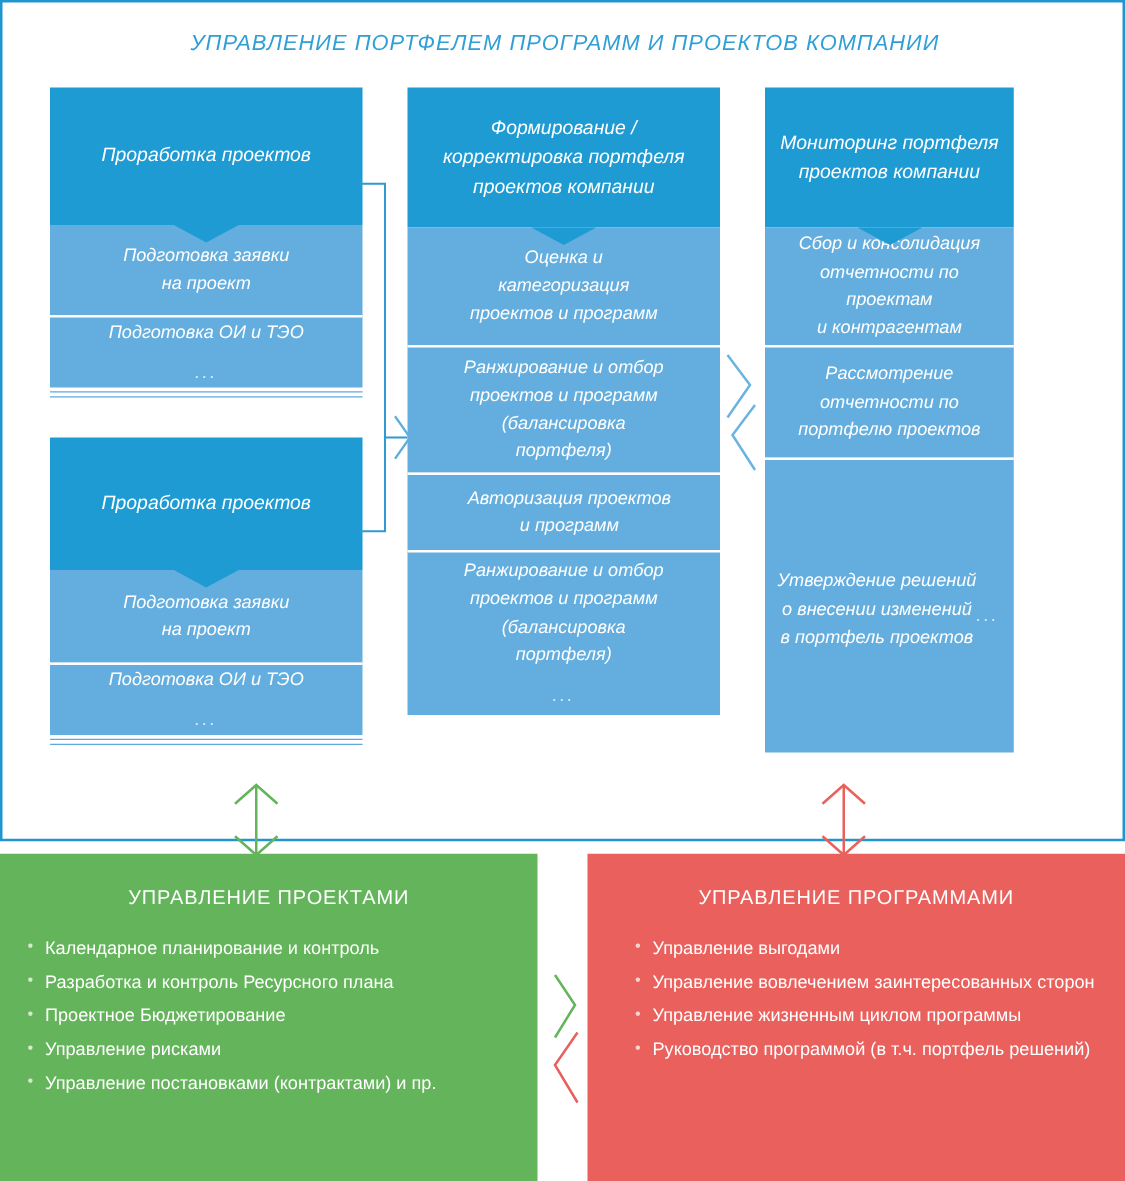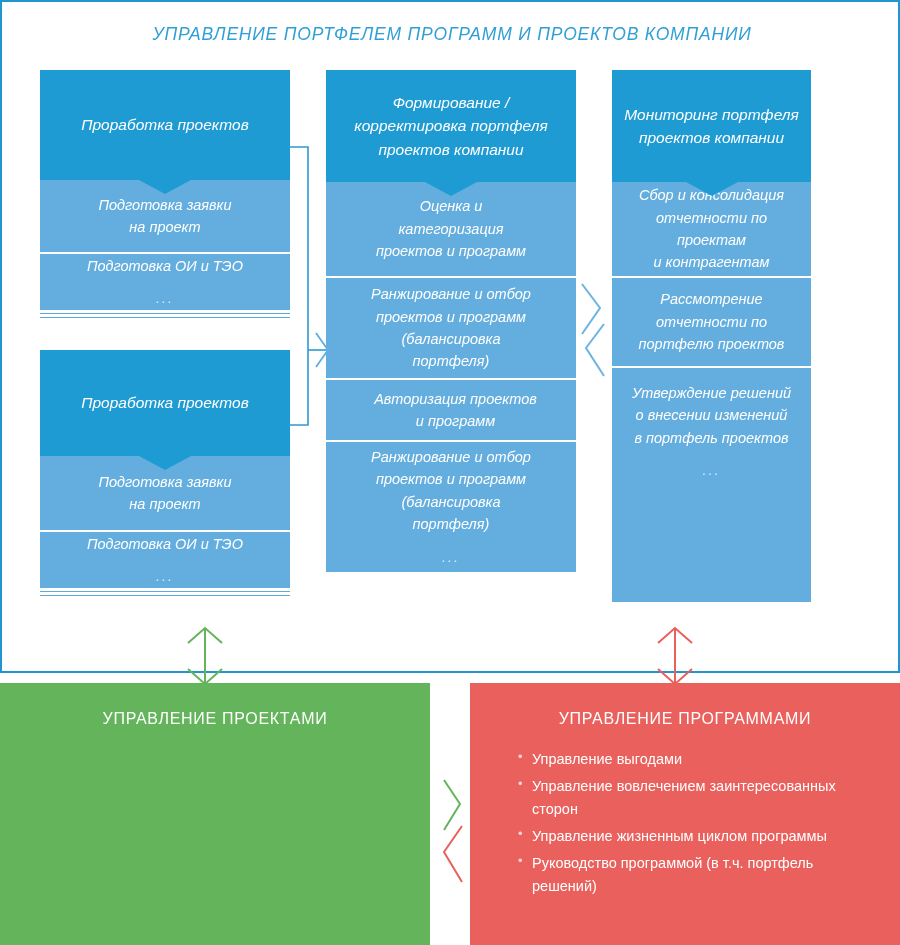--- a/index.html
+++ b/index.html
@@ -62,21 +62,21 @@
   
   .stacklines { position:absolute; width:100%; }
   .stacklines i { display:block; height:1px; background:#5FAADC; margin-top:3px; }
 
   
   .conn { position: absolute; }
 
   
   .bottom-panel {
     position: absolute; top: 683px; height: 262px;
-    color: #ffffff; padding: 0 22px;
+    color: #ffffff; padding: 0 12px;
   }
   .bp-green { left: 0; width: 430px; background: #63B45A; }
   .bp-red   { left: 470px; width: 430px; background: #E9605C; }
   .bp-title {
     text-align: center; font-size: 16px; letter-spacing: .7px;
     margin-top: 27px; margin-bottom: 20px; white-space: nowrap;
     color: #ffffff;
   }
   .bp-list { list-style: none; }
   .bp-list li {
@@ -165,21 +165,21 @@
 
     <div class="col" style="left:610px; top:68px; width:199px;">
       <div class="blk-head" style="height:112px;">Мониторинг портфеля<br>проектов компании</div>
       <div class="notchwrap">
         <div class="sub first" style="height:94px;">
           <span>Сбор и консолидация<br>отчетности по проектам<br>и контрагентам</span>
         </div>
         <div class="sub" style="height:90px;">
           <span>Рассмотрение<br>отчетности по<br>портфелю проектов</span>
         </div>
-        <div class="sub" style="height:236px; flex-direction:column; justify-content:flex-start; padding-top:14px;">
+        <div class="sub" style="height:236px; flex-direction:row; justify-content:flex-start; padding-top:14px;">
           <span>Утверждение решений<br>о внесении изменений<br>в портфель проектов</span>
           <span class="dots">...</span>
         </div>
       </div>
     </div>
   </div>
 
   <svg class="conn" style="left:175px; top:625px;" width="60" height="62">
     <line x1="30" y1="4" x2="30" y2="58" stroke="#63B45A" stroke-width="2"></line>
     <path d="M13 18 L30 3 L47 18" fill="none" stroke="#63B45A" stroke-width="2"></path>
@@ -187,20 +187,27 @@
   </svg>
 
   <svg class="conn" style="left:645px; top:625px;" width="60" height="62">
     <line x1="30" y1="4" x2="30" y2="58" stroke="#E9605C" stroke-width="2"></line>
     <path d="M13 18 L30 3 L47 18" fill="none" stroke="#E9605C" stroke-width="2"></path>
     <path d="M13 44 L30 59 L47 44" fill="none" stroke="#E9605C" stroke-width="2"></path>
   </svg>
 
   <div class="bottom-panel bp-green">
     <div class="bp-title">УПРАВЛЕНИЕ ПРОЕКТАМИ</div>
+    <ul class="bp-list">
+      <li>Календарное планирование и контроль</li>
+      <li>Разработка и контроль Ресурсного плана</li>
+      <li>Проектное Бюджетирование</li>
+      <li>Управление рисками</li>
+      <li>Управление постановками (контрактами) и пр.</li>
+    </ul>
   </div>
 
   <div class="bottom-panel bp-red">
     <div class="bp-title">УПРАВЛЕНИЕ ПРОГРАММАМИ</div>
     <ul class="bp-list">
       <li>Управление выгодами</li>
       <li>Управление вовлечением заинтересованных сторон</li>
       <li>Управление жизненным циклом программы</li>
       <li>Руководство программой (в т.ч. портфель решений)</li>
     </ul>

